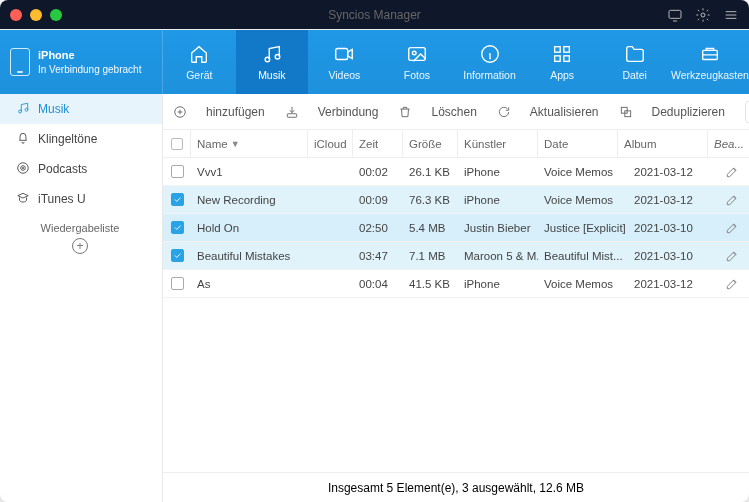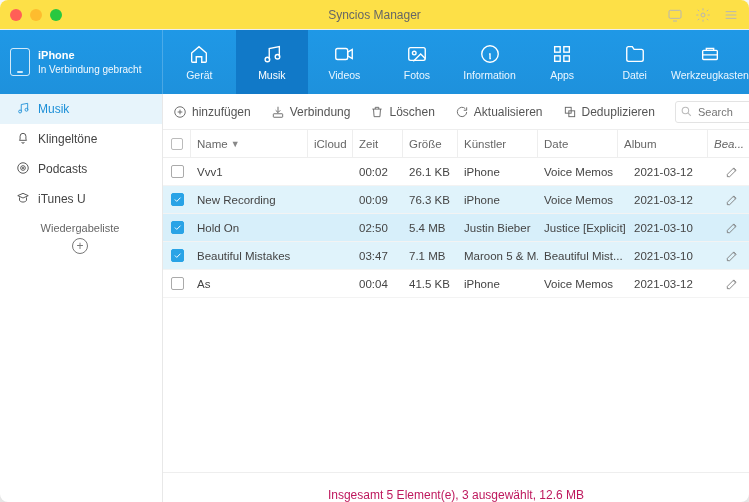--- a/index.html
+++ b/index.html
@@ -10,21 +10,21 @@
     box-shadow: 0 20px 60px rgba(0,0,0,0.25);
     overflow: hidden;
     display: flex; flex-direction: column;
     background: #fff;
     position: relative;
   }
   .titlebar {
     height: 30px;
     display: flex; align-items: center;
     padding: 0 10px;
-    background: #fde047;
+    background: #0f172a;
     border-bottom: 1px solid #eee;
     position: relative;
   }
   .traffic { display: flex; gap: 8px; }
   .dot { width: 12px; height: 12px; border-radius: 50%; }
   .dot.red { background: #ff5f57; }
   .dot.yel { background: #febc2e; }
   .dot.grn { background: #28c840; }
   .title-text {
     position: absolute; left: 0; right: 0;
@@ -84,21 +84,21 @@
   }
   .side-section .plus { width:16px; height:16px; border:1.2px solid #777; border-radius:50%; display:flex; align-items:center; justify-content:center; font-size:12px; color:#777; cursor:pointer; line-height:1; }
 
   .content { flex:1; display:flex; flex-direction:column; min-width:0; }
   .toolbar {
     height:36px; display:flex; align-items:center;
     border-bottom:1px solid #eee;
     padding: 0 10px; gap:20px;
     font-size:12px; color:#555;
   }
-  .tbtn { display:flex; align-items:flex-end; gap:5px; cursor:pointer; }
+  .tbtn { display:flex; align-items:flex-end; gap:19px; cursor:pointer; }
   .tbtn svg { width:14px; height:14px; stroke:#666; fill:none; stroke-width:1.6; }
   .search-wrap { margin-left:auto; position:relative; }
   .search-wrap input {
     width:100px; height:22px; font-size:11px;
     border:1px solid #e3e3e3; border-radius:3px;
     padding: 0 6px 0 22px; color:#555;
     outline:none;
   }
   .search-wrap svg { position:absolute; left:5px; top:4px; width:13px; height:13px; stroke:#bbb; fill:none; stroke-width:2; }
 
@@ -137,22 +137,22 @@
     display:flex; align-items:center; justify-content:center;
     background:#fff;
   }
   .row.sel .chk { background:#29a3e6; border-color:#29a3e6; }
   .chk svg { width:9px; height:9px; stroke:#fff; fill:none; stroke-width:2.5; display:none; }
   .row.sel .chk svg { display:block; }
   .edit-ic { width:14px; height:14px; stroke:#777; fill:none; stroke-width:1.5; margin-left:auto; margin-right:4px; }
 
   .status {
     height:30px; border-top:1px solid #eee;
-    display:flex; align-items:flex-end; justify-content:center;
-    font-size:12px; color:#be185d;
+    display:flex; align-items:center; justify-content:center;
+    font-size:12px; color:#000000;
   }
 </style>
 </head>
 <body>
 
 <div class="window">
 
   <div class="titlebar">
     <div class="traffic">
       <div class="dot red"></div>

